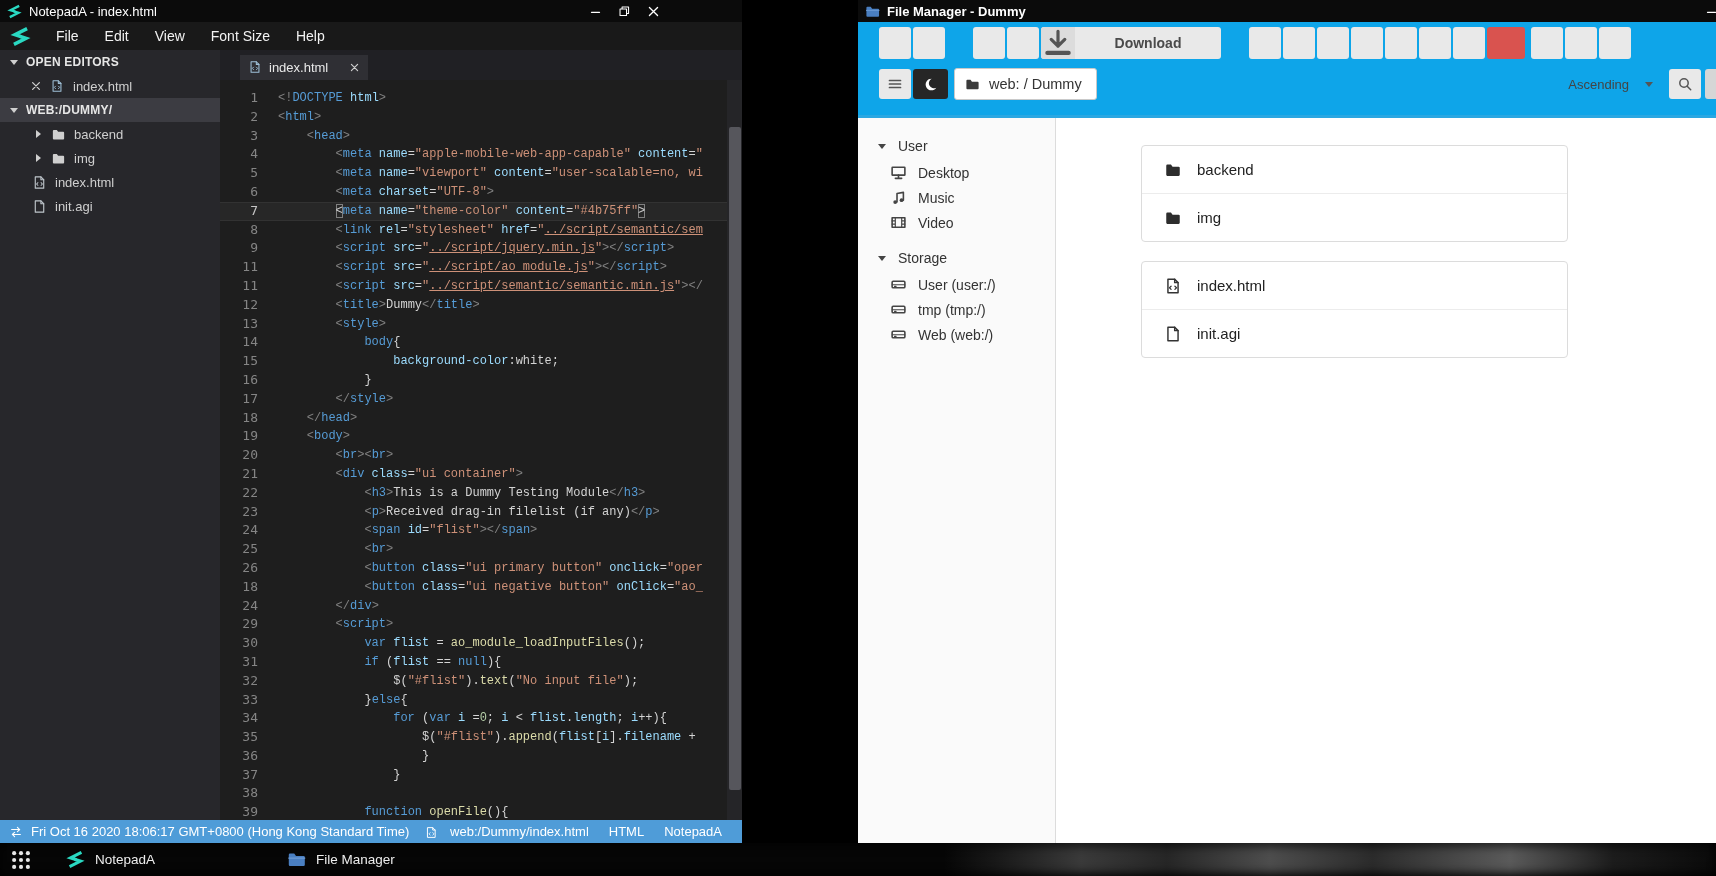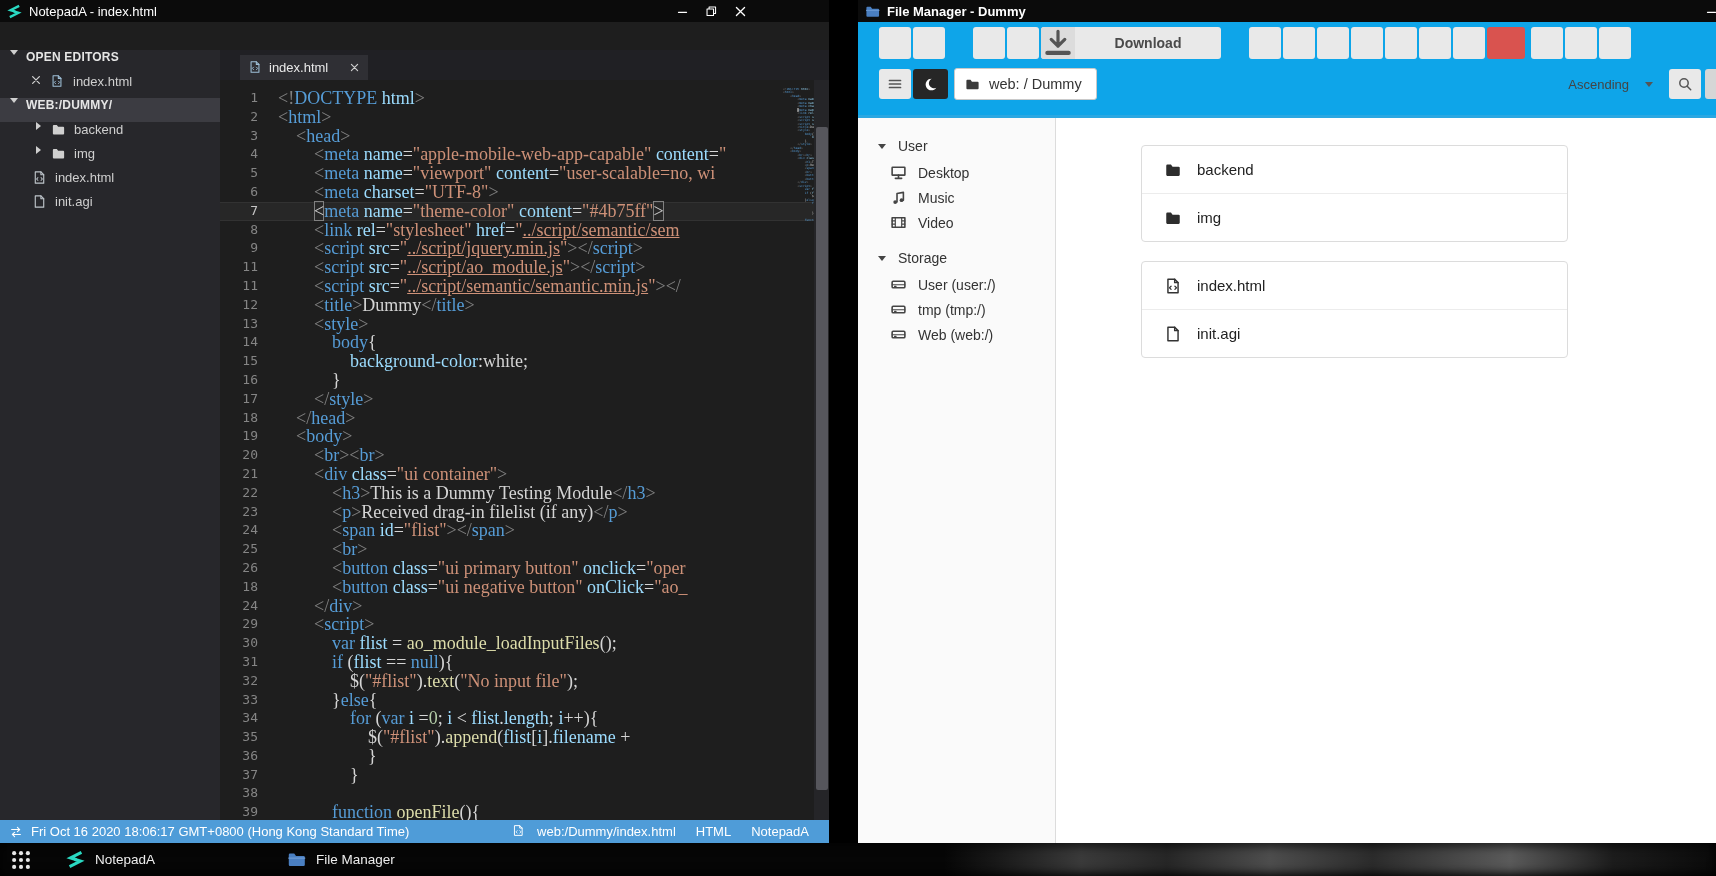--- a/index.html
+++ b/index.html
@@ -2,21 +2,21 @@
 <html><head>
 <meta charset="utf-8">
 <style>
   html,body{margin:0;padding:0}
   body{width:1716px;height:876px;position:relative;overflow:hidden;background:#000;
        font-family:"Liberation Sans",sans-serif;-webkit-font-smoothing:antialiased}
   .icn{display:block;fill:none;stroke:#555;stroke-width:1.5;stroke-linecap:round;stroke-linejoin:round}
 
   
   .window{position:absolute;top:0;height:843px}
-  #np-window{left:0;width:829px;background:#1e1e1e}
+  #np-window{left:0;width:742px;background:#1e1e1e}
   #fm-window{left:858px;width:928px;background:#fff}
 
   
   .titlebar{height:22px;background:#0b0b0b;color:#fff;display:flex;align-items:center;
             font-size:13px;padding:0 0 0 7px;position:relative;z-index:5}
   .titlebar .t-icon{width:15px;height:15px;margin-right:7px}
   .win-controls{margin-left:auto;display:flex;align-items:center;gap:16px}
   #np-window .win-controls{padding-right:82px}
   #fm-window .win-controls{padding-right:10px}
   .wc{width:13px;height:13px;cursor:pointer}
@@ -24,21 +24,21 @@
 
   
   .menubar{height:28px;background:#191919;display:flex;align-items:center;color:#f2f2f2;font-size:14px}
   .menubar .logo{width:21px;height:21px;margin:0 12px 0 10px}
   .menu-item{padding:0 13px;height:100%;display:flex;align-items:center;cursor:pointer}
 
   
   .np-body{position:absolute;top:50px;bottom:23px;left:0;right:0;display:flex}
   .np-sidebar{width:220px;background:#27272b;color:#cfcfcf;font-size:13px;flex:none;overflow:hidden}
   .dir-title{color:#bdbdbd;font-size:12px;padding:17px 0 10px 8px}
-  .tree-row{height:24px;display:flex;cursor:pointer}
+  .tree-row{height:24px;display:flex;align-items:center;cursor:pointer}
   .tree-row.selected{background:#3c3c42;color:#fff}
   .tree-head{font-size:12px;color:#e6e6e6;font-weight:bold;letter-spacing:.2px}
   .caret{width:0;height:0;flex:none}
   .caret.down{border-left:4px solid transparent;border-right:4px solid transparent;border-top:5px solid #cfcfcf;margin:0 8px 0 10px}
   .caret.right{border-top:4px solid transparent;border-bottom:4px solid transparent;border-left:5px solid #cfcfcf;margin:0 10px 0 36px}
   .tree-icon{width:15px;height:15px;margin-right:8px;flex:none}
   .tree-x{width:12px;height:12px;margin:0 8px 0 30px;flex:none}
   .indent-file{margin-left:32px}
 
   
@@ -49,38 +49,38 @@
   .tab .tree-icon{margin:0}
   .tab-close{width:11px;height:11px;margin-left:auto}
   .tab-close svg{stroke:#d0d0d0;stroke-width:1.6}
   .code-wrap{position:absolute;top:30px;left:0;right:0;bottom:0;overflow:hidden}
   .active-line{position:absolute;left:0;width:622px;height:19px;top:122px;
                background:rgba(255,255,255,.045);border-top:1px solid rgba(255,255,255,.05);
                border-bottom:1px solid rgba(255,255,255,.05);box-sizing:border-box}
   .gutter{position:absolute;left:0;top:9px;width:38px;text-align:right;color:#858585;
           font-family:"DejaVu Sans Mono",monospace;font-size:13px;line-height:18.8px}
   .code{position:absolute;left:58px;top:9px;width:505px;overflow:hidden;white-space:pre;
-        font-family:Liberation Serif, serif;font-size:18px;line-height:18.8px}
+        font-family:Liberation Mono, monospace;font-size:12px;line-height:18.8px}
   .code div{height:18.8px}
   .tok-g{color:#808080}.tok-t{color:#569cd6}.tok-a{color:#9cdcfe}.tok-s{color:#ce9178}
   .tok-u{color:#ce9178;text-decoration:underline}.tok-w{color:#d4d4d4}.tok-k{color:#569cd6}
   .tok-f{color:#dcdcaa}.tok-n{color:#b5cea8}.tok-v{color:#9cdcfe}
   .tok-bm{color:#cccccc;box-shadow:inset 0 0 0 1px #808080}
   .minimap{position:absolute;left:563px;top:8px;width:59px;bottom:0;overflow:hidden;
            white-space:pre;font-family:"DejaVu Sans Mono",monospace;font-size:3px;line-height:3.45px;opacity:.95}
   .vscroll{position:absolute;right:0;top:0;width:15px;bottom:0;background:#252528}
   .vscroll .thumb{position:absolute;left:1.5px;width:12px;top:47px;height:663px;background:#56565c;border-radius:2px}
 
   
   .np-status{position:absolute;left:0;right:0;bottom:0;height:23px;background:#4f9cd8;color:#fff;
              display:flex;align-items:center;font-size:13px;padding:0 20px 0 9px;z-index:6}
   .np-status .icn{stroke:#fff;stroke-width:1.3}
   .st-left{display:flex;align-items:center;gap:8px}
   .st-right{margin-left:auto;display:flex;align-items:center;gap:20px}
-  .st-file{display:flex;align-items:flex-start;gap:12px}
+  .st-file{display:flex;align-items:flex-end;gap:12px}
 
   
   .fm-toolbar{position:absolute;top:22px;left:0;right:0;height:93px;background:#0ea5e9;
               border-bottom:3px solid #2aa7e2;box-sizing:content-box}
   .fm-row1{display:flex;align-items:center;margin:5px 0 0 21px}
   .fm-row2{display:flex;align-items:center;margin:9px 13px 0 21px}
   .btn{width:32px;height:32px;background:#e9e9e9;border-radius:3px;display:flex;align-items:center;
        justify-content:center;margin-right:2px;cursor:pointer;flex:none}
   .btn.gap{margin-left:26px}
   .btn.gap2{margin-left:4px}
@@ -152,20 +152,35 @@
             <rect x="5" y="2.5" width="8" height="8" stroke="#fff" fill="none" stroke-width="1.3"></rect>
             <rect x="2.5" y="5" width="8" height="8" stroke="#fff" fill="#0b0b0b" stroke-width="1.3"></rect>
           </svg>
         </span>
       <span class="wc" id="np-cls">
           <svg class="icn" viewBox="0 0 16 16" width="13" height="13" style="">
             <path d="M3 3l10 10M13 3 3 13" stroke="#fff" stroke-width="1.6"></path>
           </svg>
         </span>
     </span>
+  </div>
+  <div class="menubar">
+    <span class="logo" id="np-menu-logo">
+        <svg class="icn" viewBox="0 0 16 16" width="21" height="21" style="">
+          <g stroke="#2ad9c2" stroke-width="2.6" stroke-linecap="butt" stroke-linejoin="miter">
+            <path d="M13 2 3.8 6.6l5 1.6"></path>
+            <path d="M3 14l9.2-4.6-5-1.6"></path>
+          </g>
+        </svg>
+      </span>
+    <span class="menu-item">File</span>
+    <span class="menu-item">Edit</span>
+    <span class="menu-item">View</span>
+    <span class="menu-item">Font Size</span>
+    <span class="menu-item">Help</span>
   </div>
 
   <div class="np-body">
     <div class="np-sidebar">
       <div class="tree-row">
         <span class="caret down"></span>
         <span class="tree-head">OPEN EDITORS</span>
       </div>
       <div class="tree-row">
         <span class="tree-x" id="tree-close-x">

